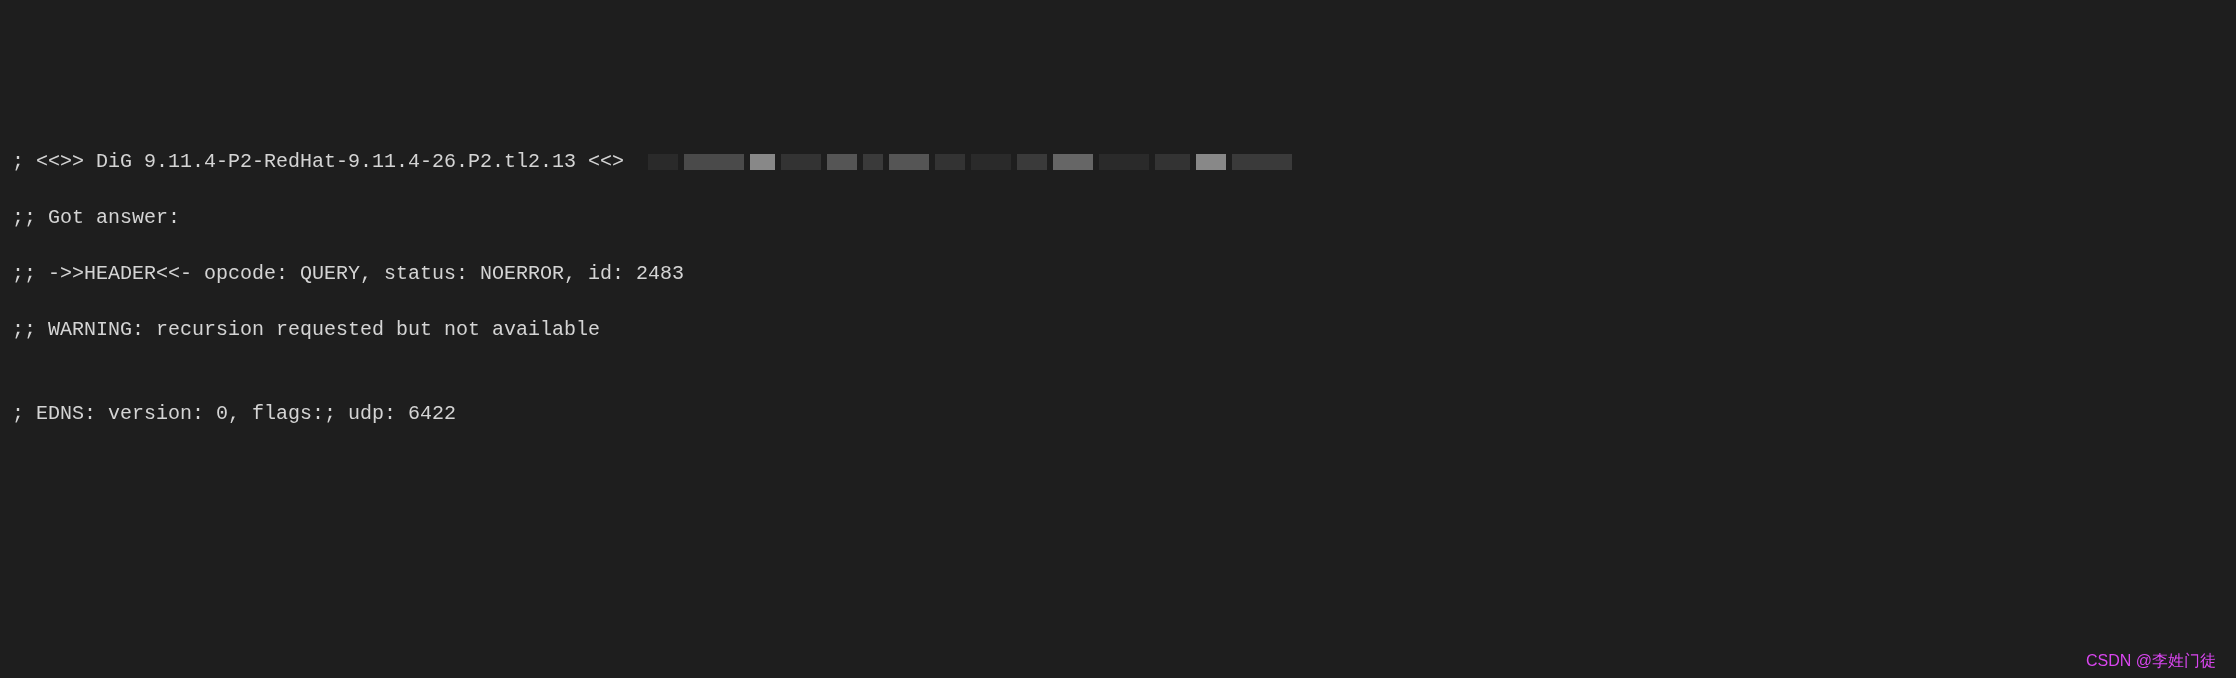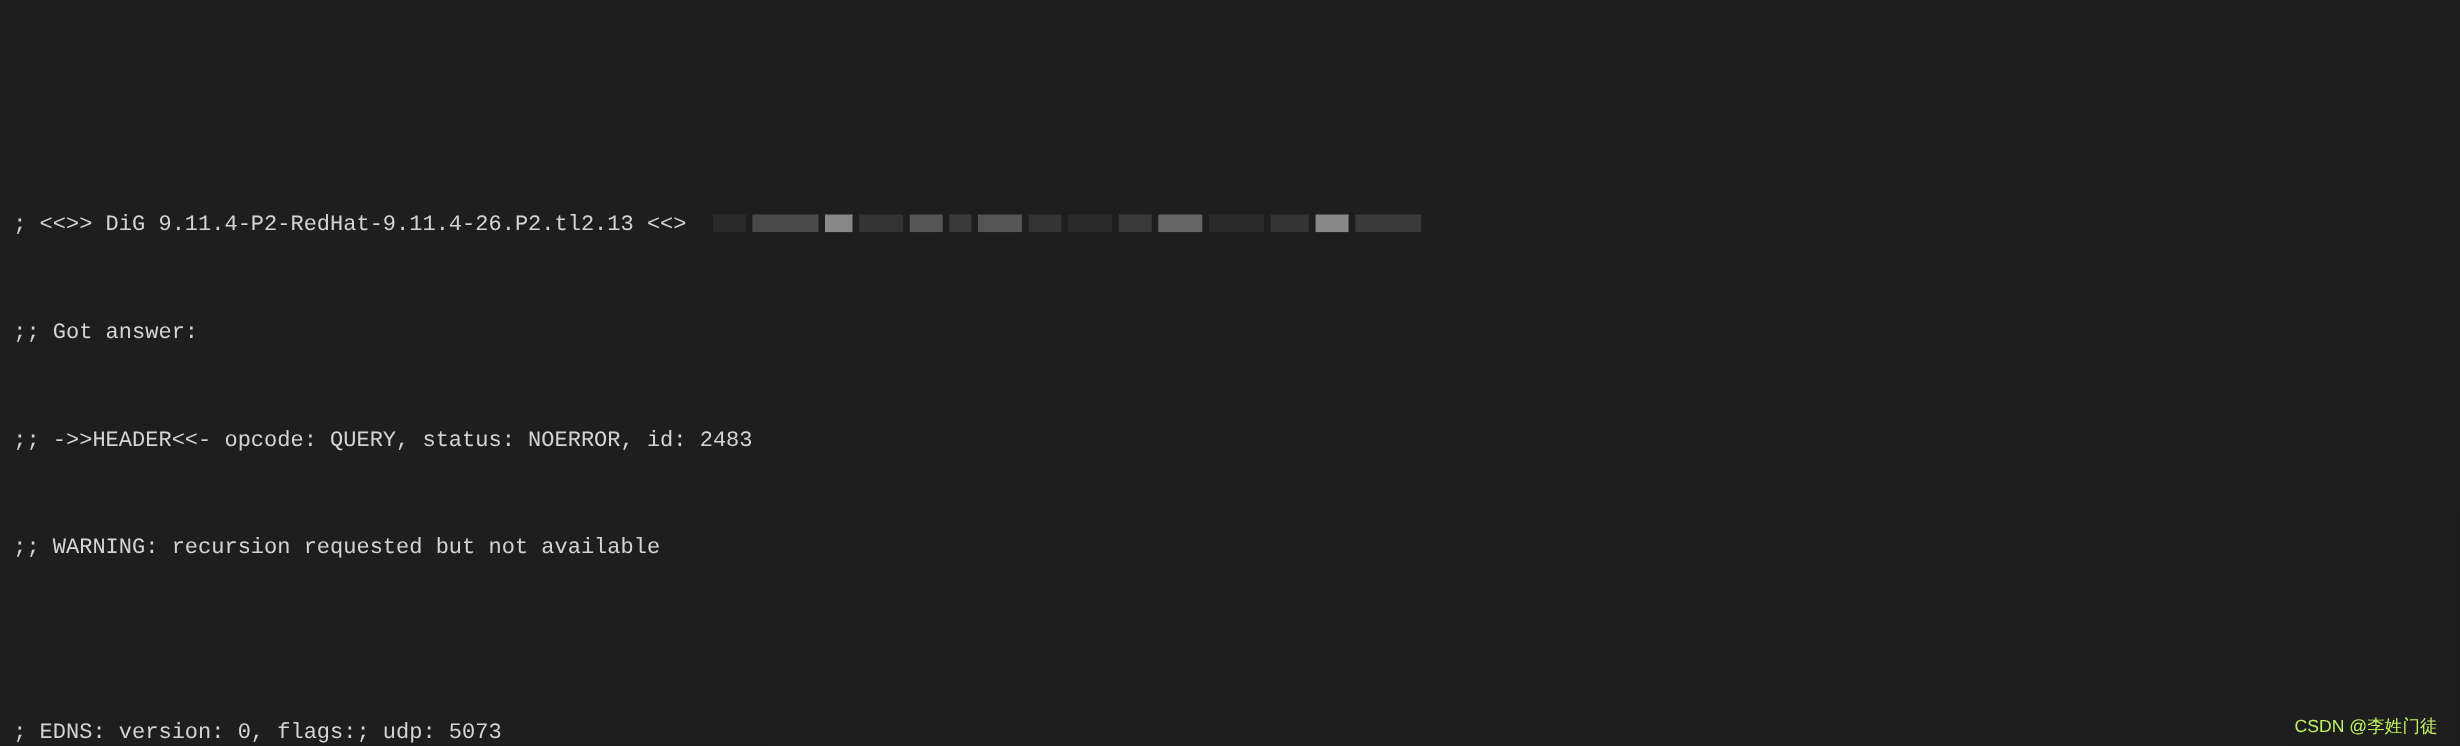--- a/index.html
+++ b/index.html
@@ -15,53 +15,52 @@
       line-height: 1.4;
       padding: 8px 12px;
       white-space: pre;
       position: relative;
       width: 2236px;
       height: 678px;
       overflow: hidden;
     }
     .terminal-line {
       display: block;
-      margin-top: 42px;
     }
     .redacted {
       display: inline-block;
       vertical-align: middle;
     }
     .redacted-block {
       display: inline-block;
       height: 16px;
       margin-right: 6px;
       vertical-align: middle;
     }
     .watermark {
       position: absolute;
       bottom: 6px;
       right: 20px;
-      color: #bef264;
+      color: #d946ef;
       font-size: 16px;
       font-family: sans-serif;
     }
   </style>
 </head>
 <body>
 
 
 
 <div>
 <span class="terminal-line"><span>; &lt;&lt;&gt;&gt; DiG 9.11.4-P2-RedHat-9.11.4-26.P2.tl2.13 &lt;&lt;&gt;</span>  <span class="redacted"><span class="redacted-block" style="width:30px;background:#2a2a2a"></span><span class="redacted-block" style="width:60px;background:#4a4a4a"></span><span class="redacted-block" style="width:25px;background:#888"></span><span class="redacted-block" style="width:40px;background:#333"></span><span class="redacted-block" style="width:30px;background:#555"></span><span class="redacted-block" style="width:20px;background:#3a3a3a"></span><span class="redacted-block" style="width:40px;background:#555"></span><span class="redacted-block" style="width:30px;background:#333"></span><span class="redacted-block" style="width:40px;background:#2a2a2a"></span><span class="redacted-block" style="width:30px;background:#3a3a3a"></span><span class="redacted-block" style="width:40px;background:#666"></span><span class="redacted-block" style="width:50px;background:#2a2a2a"></span><span class="redacted-block" style="width:35px;background:#333"></span><span class="redacted-block" style="width:30px;background:#888"></span><span class="redacted-block" style="width:60px;background:#3a3a3a"></span></span></span>
 <span class="terminal-line">;; Got answer:</span>
 <span class="terminal-line">;; -&gt;&gt;HEADER&lt;&lt;- opcode: QUERY, status: NOERROR, id: 2483</span>
 <span class="terminal-line">;; WARNING: recursion requested but not available</span>
 <span class="terminal-line"></span>
-<span class="terminal-line">; EDNS: version: 0, flags:; udp: 5073</span>
+<span class="terminal-line">; EDNS: version: 0, flags:; udp: 6422</span>
 
 <span class="terminal-line"></span>
 
 
 <span class="terminal-line"></span>
 
 
 
 
 <span class="terminal-line"></span>

